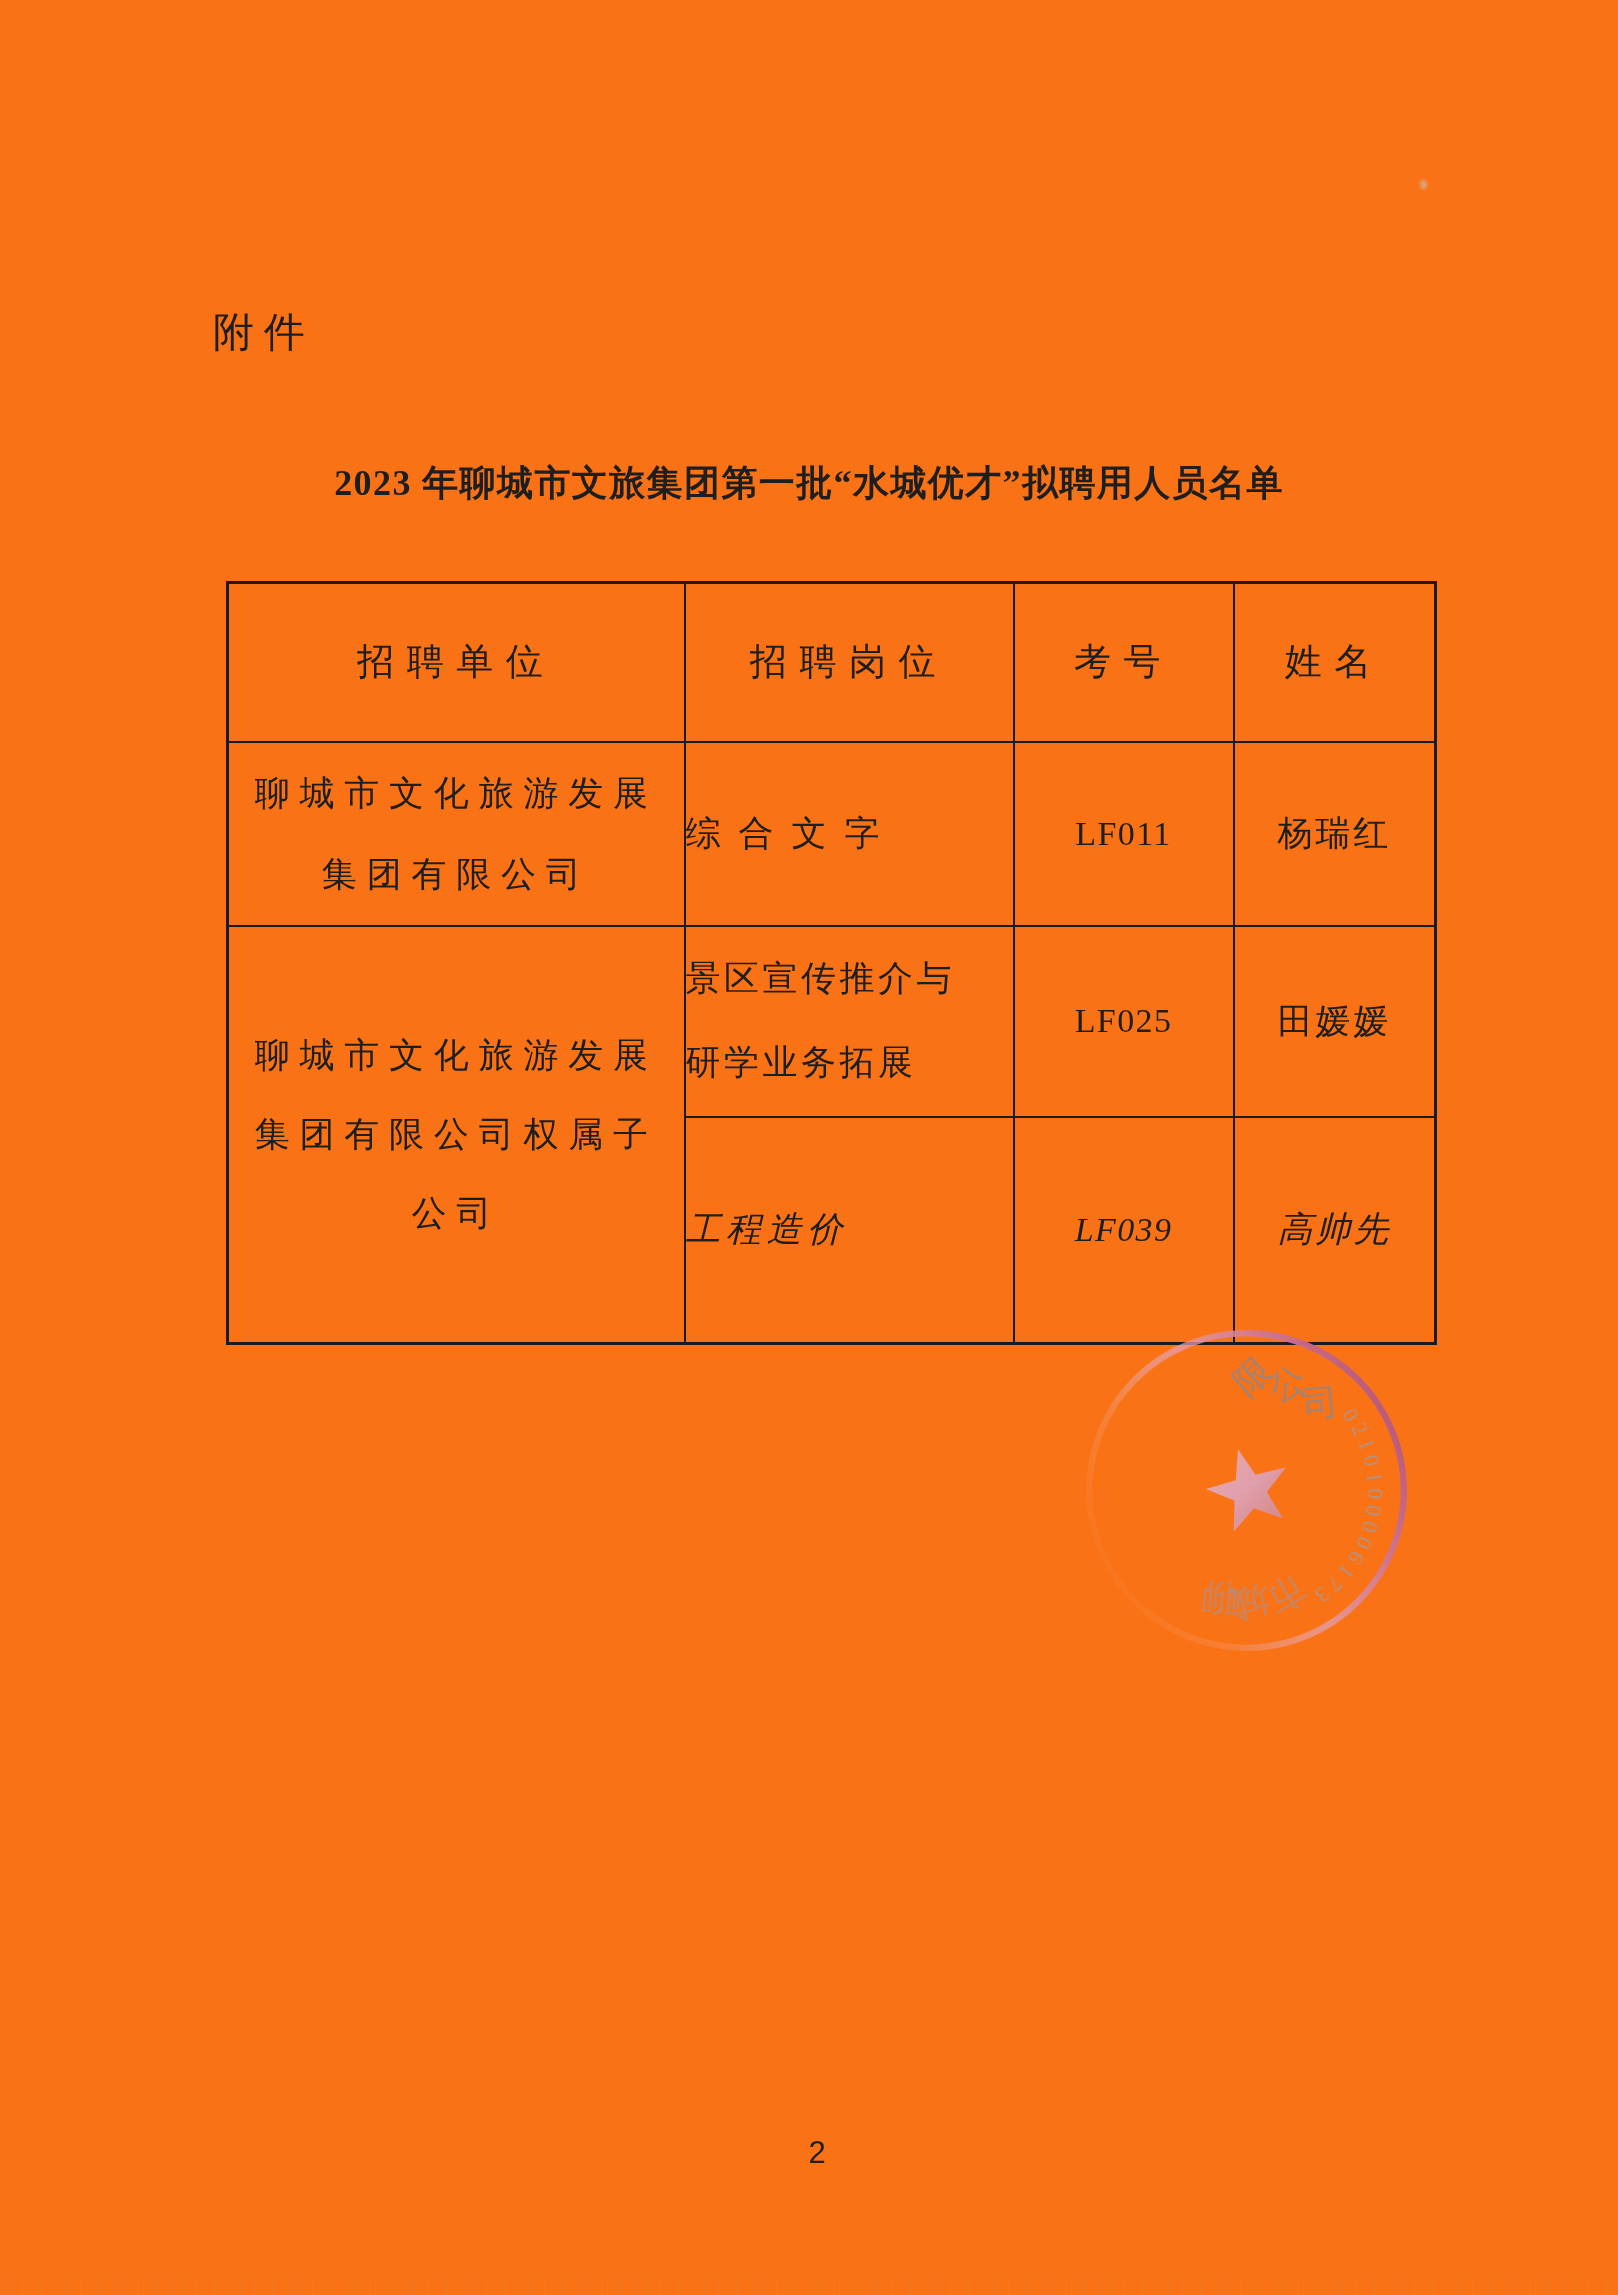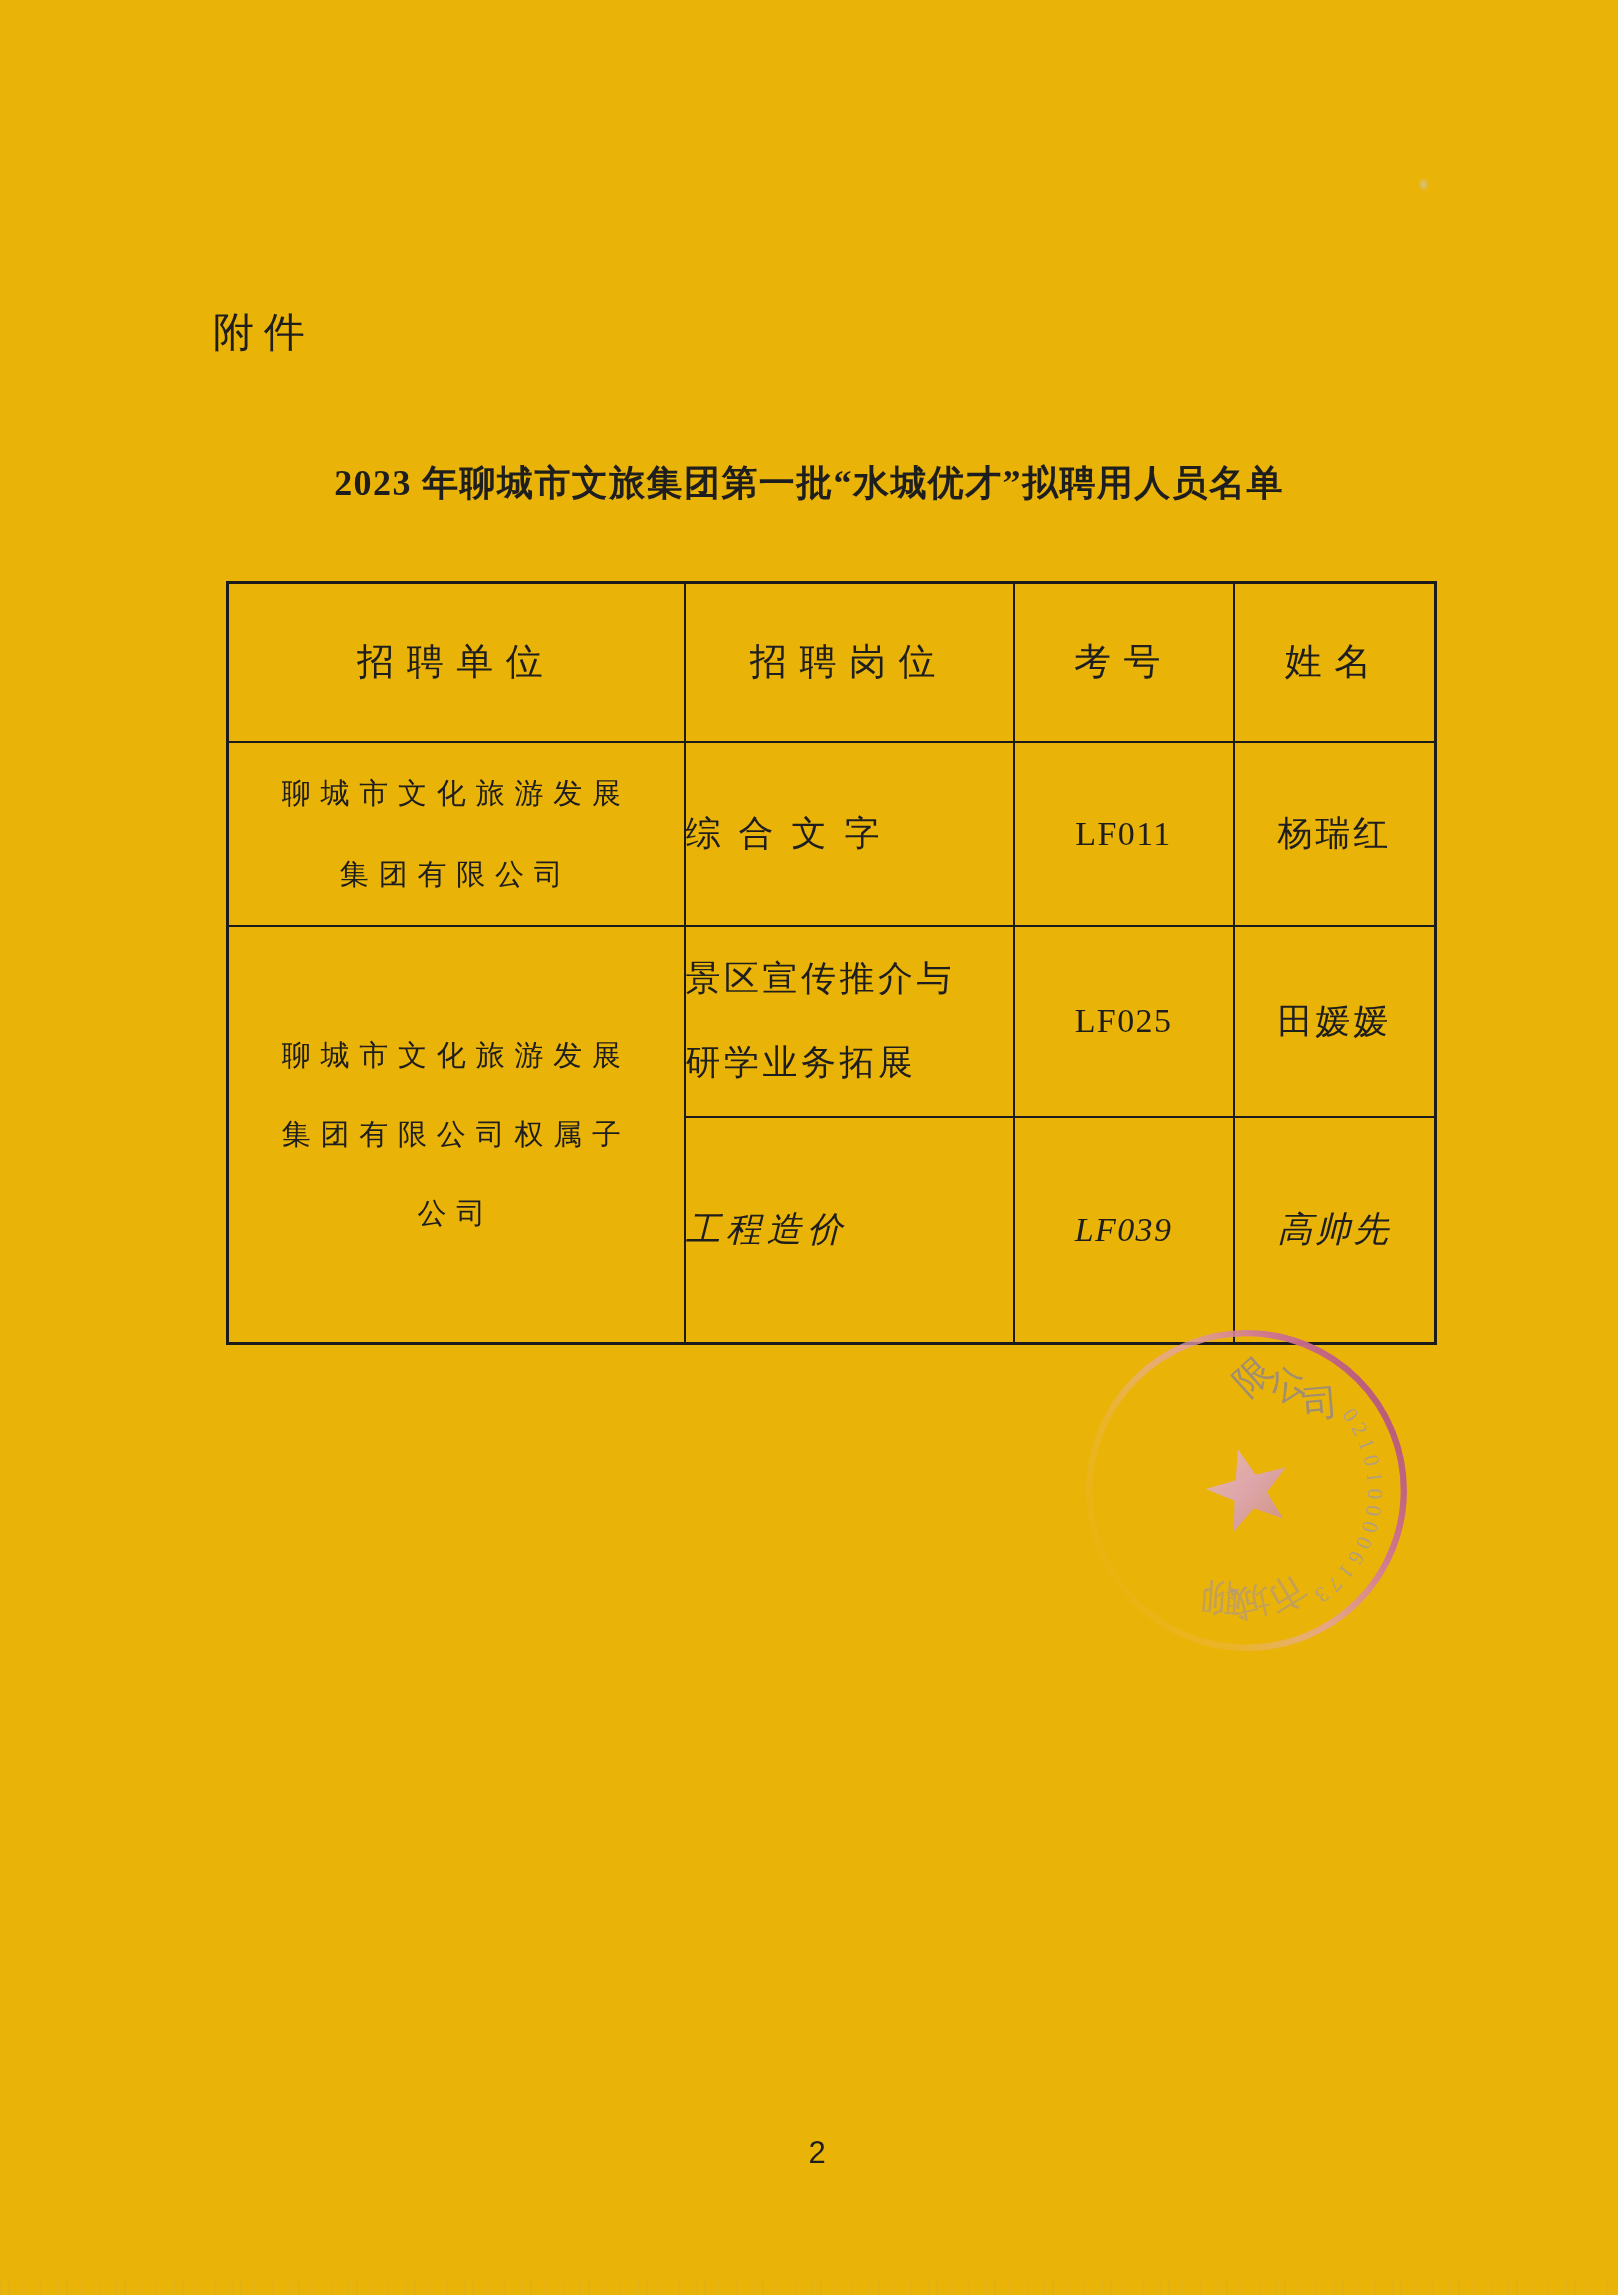--- a/index.html
+++ b/index.html
@@ -1,19 +1,19 @@
 <!DOCTYPE html>
 <html style="font-size:11.2px"><head>
 <meta charset="utf-8">
 <style>
   html,body{margin:0;padding:0;background:#e8e8e8;}
   .page{
     position:relative;
     width:1618px;height:2295px;
-    background:#eab308;
+    background:#f97316;
     font-family:"Liberation Serif","DejaVu Serif",serif;
     color:#1e1e1e;
     overflow:hidden;
     margin:0 auto;
   }
   .attachment{
     position:absolute;left:213px;top:305px;
     font-size:41px;letter-spacing:9.8px;
   }
   .doc-title{
@@ -35,21 +35,21 @@
   tr.header-row{height:159px;}
   tr.row-1{height:184px;}
   tr.row-2{height:191px;}
   tr.row-3{height:227px;font-style:italic;}
   th.hdr{
     font-weight:normal;font-size:37px;
     letter-spacing:12.6px;text-align:center;
     padding-left:12.6px; 
   }
   td.c-unit{
-    text-align:center;font-size:29px;
+    text-align:center;font-size:35px;
   }
   td.c-unit .uline{line-height:81px;letter-spacing:9.8px;}
   td.c-unit.merged .uline{line-height:79px;}
   td.c-pos{
     text-align:left;font-size:35px;
     padding-left:18px;
   }
   td.c-pos.wide-space{letter-spacing:18px;}
   td.c-pos .pline{line-height:84px;letter-spacing:3.5px;}
   td.c-pos.single{letter-spacing:5.6px;}

